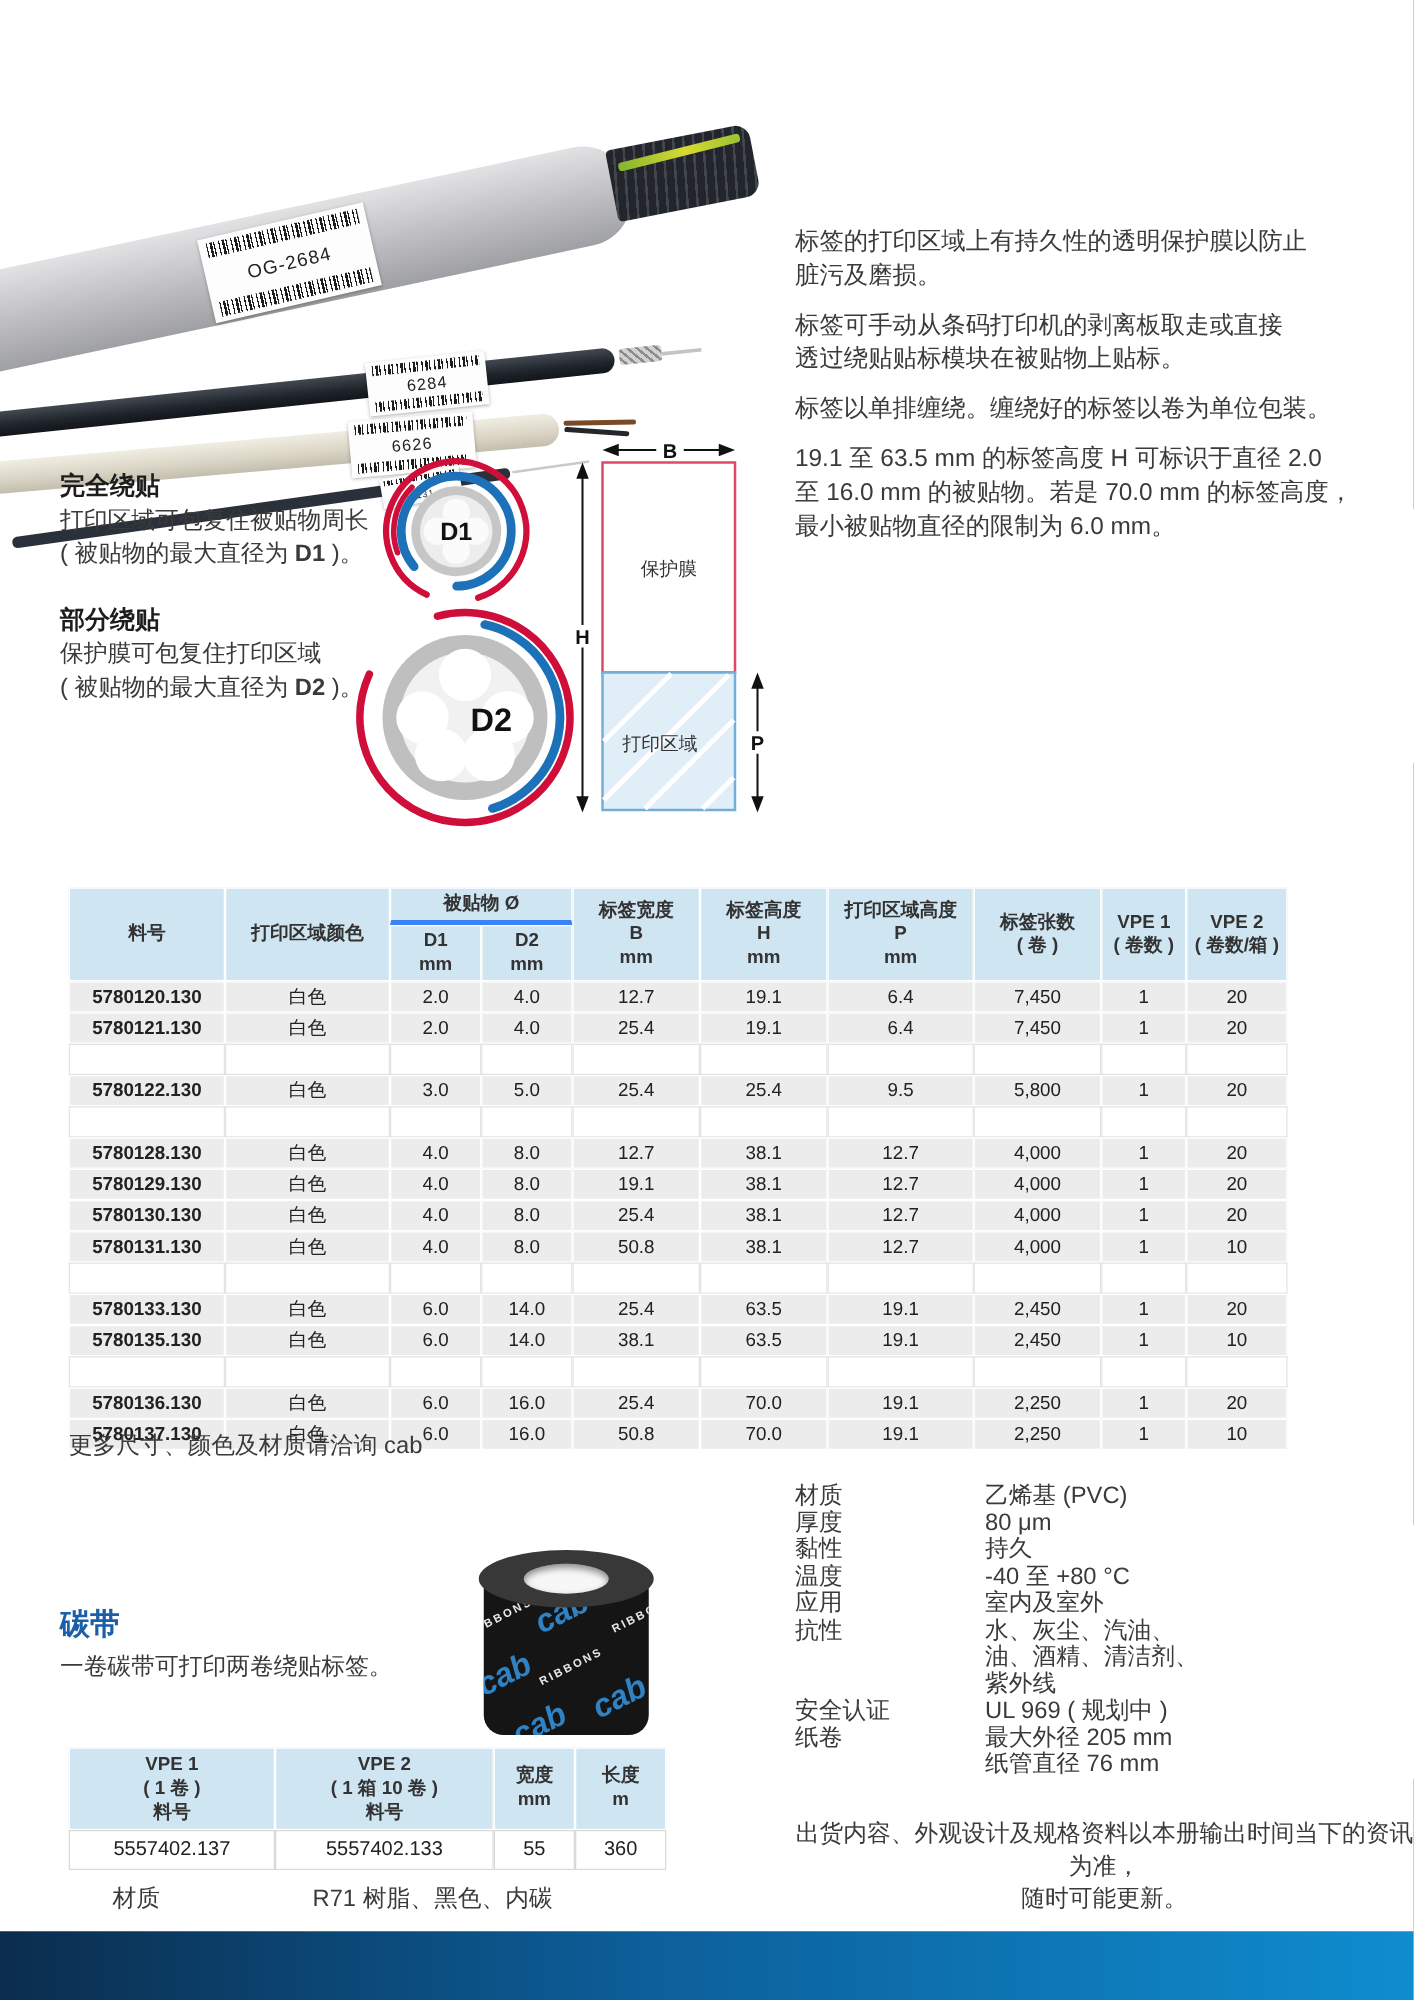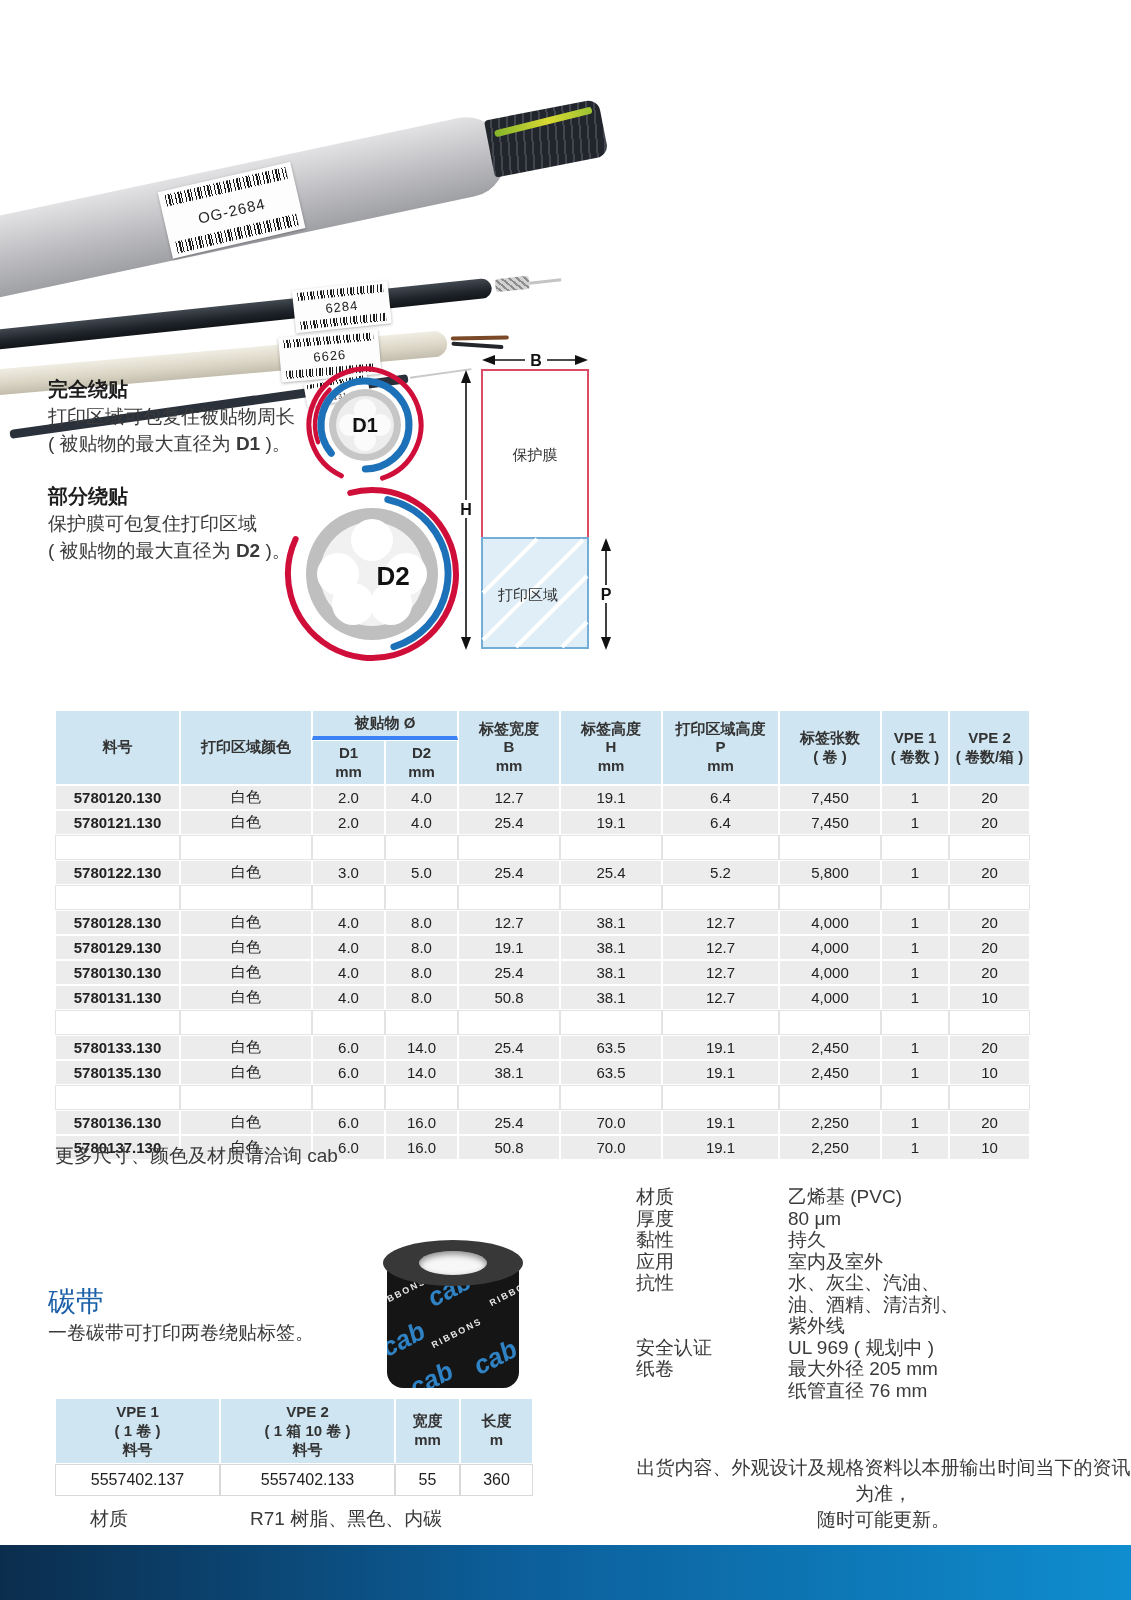--- a/index.html
+++ b/index.html
@@ -61,21 +61,21 @@
   .main-table th { background:#cfe6f2; color:#333; font-weight:bold; font-size:15px;
                    border:1px solid #fff; vertical-align:middle; padding:3px 2px; line-height:1.25; }
   .main-table th.obj { border-bottom:4px solid #3b82f6; }
   .main-table td { background:#ececec; border:1px solid #fff; text-align:center;
                    font-size:15px; color:#222; padding:2px 2px; height:18px; }
   .main-table tr td:first-child { font-weight:bold; }
   .main-table tr.spacer td { background:#fff; border:1px solid #e4e4e4; height:19px; font-weight:normal; }
   .more-note { left:55px; top:1143px; font-size:19px; color:#3a3a3a; }
 
   
-  .ribbon-head { left:48px; top:1283px; font-size:28px; font-weight:normal; color:#1a5fa8; }
+  .ribbon-head { left:48px; top:1283px; font-size:24px; font-weight:bold; color:#1a5fa8; }
   .ribbon-desc { left:48px; top:1320px; font-size:19px; color:#3a3a3a; }
   .ribbon-photo { left:383px; top:1240px; width:140px; height:152px; }
   .roll-body { position:absolute; left:4px; top:22px; width:132px; height:126px; background:#151515;
                border-radius:10px 10px 16px 16px; overflow:hidden; }
   .roll-body span { position:absolute; transform:rotate(-27deg); font-weight:bold; }
   .rb-cab { color:#2f83c5; font-style:italic; font-size:26px; }
   .rb-rib { color:#e8e8e8; font-size:9px; letter-spacing:2px; font-weight:normal; }
   .roll-top { position:absolute; left:0; top:0; width:140px; height:46px; background:#383838; border-radius:50%; }
   .roll-hole { position:absolute; left:36px; top:11px; width:68px; height:24px; border-radius:50%;
                background:#f7f7f7; box-shadow:inset 0 3px 6px rgba(0,0,0,.45); }
@@ -135,20 +135,30 @@
     </div>
     <div class="cable cable4">
       <div class="pin4"></div>
       <div class="clabel clabel4">
         <i class="bc"></i>
         <span class="num">2131</span>
       </div>
     </div>
   </div>
 
+  <div class="abs intro">
+    <p>标签的打印区域上有持久性的透明保护膜以防止
+脏污及磨损。</p>
+    <p>标签可手动从条码打印机的剥离板取走或直接
+透过绕贴贴标模块在被贴物上贴标。</p>
+    <p>标签以单排缠绕。缠绕好的标签以卷为单位包装。</p>
+    <p>19.1 至 63.5 mm 的标签高度 H 可标识于直径 2.0
+至 16.0 mm 的被贴物。若是 70.0 mm 的标签高度，
+最小被贴物直径的限制为 6.0 mm。</p>
+  </div>
 
   <div class="abs wrap-block wb1">
     <h3>完全绕贴</h3>
     <div>打印区域可包复住被贴物周长</div>
     <div><span>( 被贴物的最大直径为 </span><b>D1</b><span> )。</span></div>
   </div>
   <div class="abs wrap-block wb2">
     <h3>部分绕贴</h3>
     <div>保护膜可包复住打印区域</div>
     <div><span>( 被贴物的最大直径为 </span><b>D2</b><span> )。</span></div>
@@ -284,21 +294,21 @@
           <td></td>
           <td></td>
         </tr>
         <tr>
           <td>5780122.130</td>
           <td>白色</td>
           <td>3.0</td>
           <td>5.0</td>
           <td>25.4</td>
           <td>25.4</td>
-          <td>5.2</td>
+          <td>9.5</td>
           <td>5,800</td>
           <td>1</td>
           <td>20</td>
         </tr>
         <tr class="spacer">
           <td></td>
           <td></td>
           <td></td>
           <td></td>
           <td></td>
@@ -493,20 +503,24 @@
       </div>
     <div class="row">
         <span class="lab">厚度</span>
         <span class="val">80 μm</span>
       </div>
     <div class="row">
         <span class="lab">黏性</span>
         <span class="val">持久</span>
       </div>
     <div class="row">
+        <span class="lab">温度</span>
+        <span class="val">-40 至 +80 °C</span>
+      </div>
+    <div class="row">
         <span class="lab">应用</span>
         <span class="val">室内及室外</span>
       </div>
     <div class="row">
         <span class="lab">抗性</span>
         <span class="val">水、灰尘、汽油、
 油、酒精、清洁剂、
 紫外线</span>
       </div>
     <div class="row">

